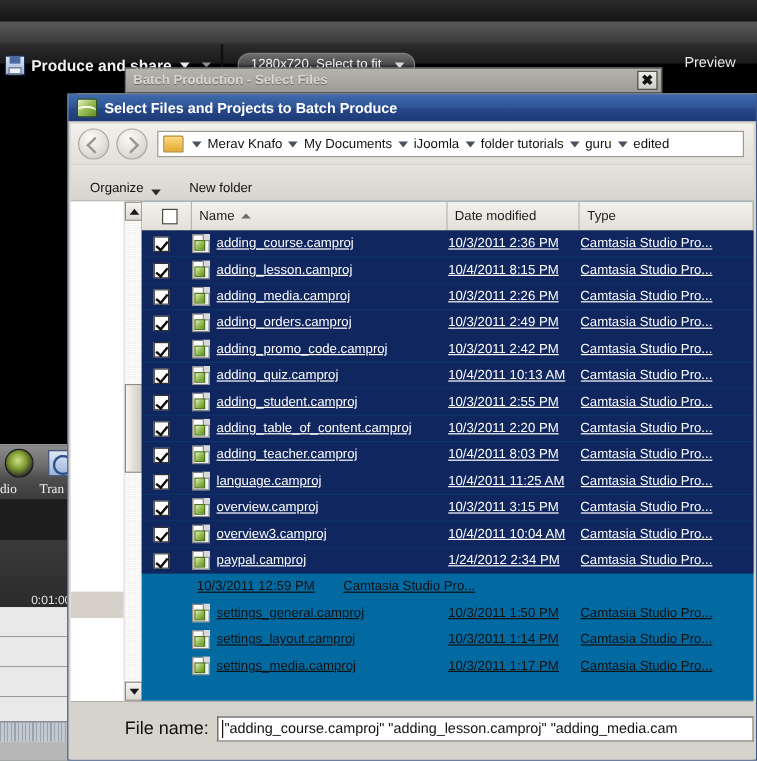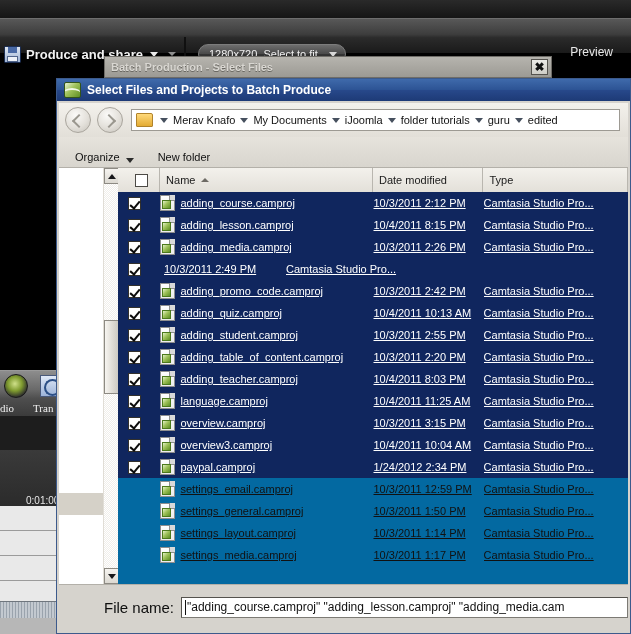--- a/index.html
+++ b/index.html
@@ -463,21 +463,21 @@
       <div class="rows" id="file-rows">
           <div class="row sel">
             <div class="cell c-check">
               <span class="rowcheck checked"></span>
             </div>
             <div class="cell c-name">
               <span class="fileicon"></span>
               <span class="linkish">adding_course.camproj</span>
             </div>
             <div class="cell c-date">
-              <span class="linkish">10/3/2011 2:12 PM</span>
+              <span class="linkish">10/3/2011 2:36 PM</span>
             </div>
             <div class="cell c-type">
               <span class="linkish">Camtasia Studio Pro...</span>
             </div>
           </div>
           <div class="row sel">
             <div class="cell c-check">
               <span class="rowcheck checked"></span>
             </div>
             <div class="cell c-name">
@@ -502,20 +502,24 @@
             <div class="cell c-date">
               <span class="linkish">10/3/2011 2:26 PM</span>
             </div>
             <div class="cell c-type">
               <span class="linkish">Camtasia Studio Pro...</span>
             </div>
           </div>
           <div class="row sel">
             <div class="cell c-check">
               <span class="rowcheck checked"></span>
+            </div>
+            <div class="cell c-name">
+              <span class="fileicon"></span>
+              <span class="linkish">adding_orders.camproj</span>
             </div>
             <div class="cell c-date">
               <span class="linkish">10/3/2011 2:49 PM</span>
             </div>
             <div class="cell c-type">
               <span class="linkish">Camtasia Studio Pro...</span>
             </div>
           </div>
           <div class="row sel">
             <div class="cell c-check">
@@ -647,24 +651,20 @@
             </div>
             <div class="cell c-date">
               <span class="linkish">1/24/2012 2:34 PM</span>
             </div>
             <div class="cell c-type">
               <span class="linkish">Camtasia Studio Pro...</span>
             </div>
           </div>
           <div class="row">
             <div class="cell c-check"></div>
-            <div class="cell c-name">
-              <span class="fileicon"></span>
-              <span class="linkish">settings_email.camproj</span>
-            </div>
             <div class="cell c-date">
               <span class="linkish">10/3/2011 12:59 PM</span>
             </div>
             <div class="cell c-type">
               <span class="linkish">Camtasia Studio Pro...</span>
             </div>
           </div>
           <div class="row">
             <div class="cell c-check"></div>
             <div class="cell c-name">

